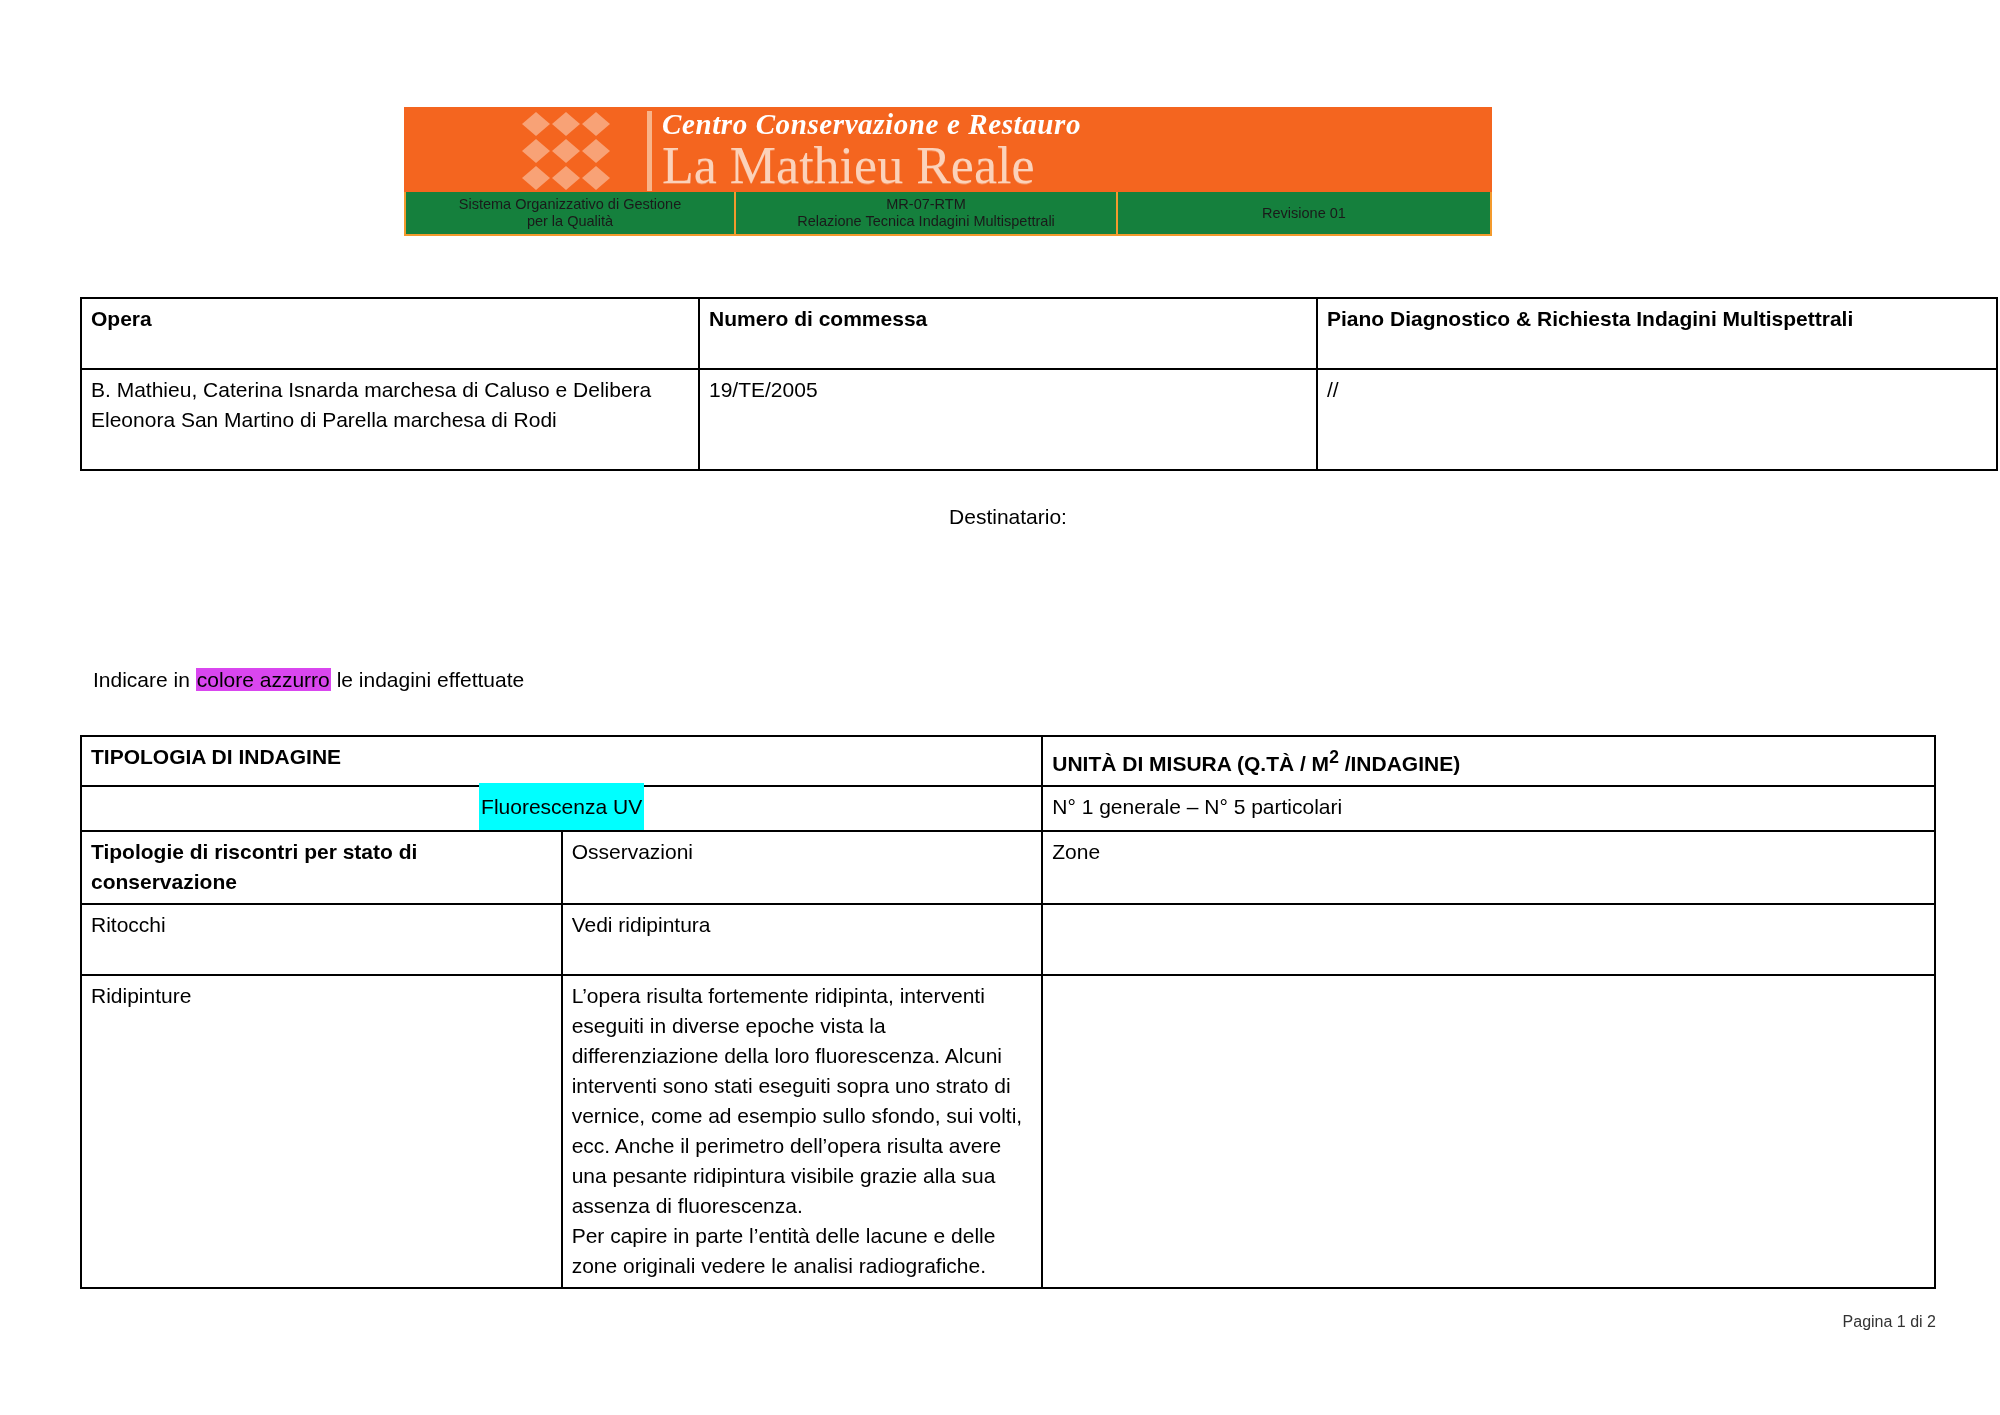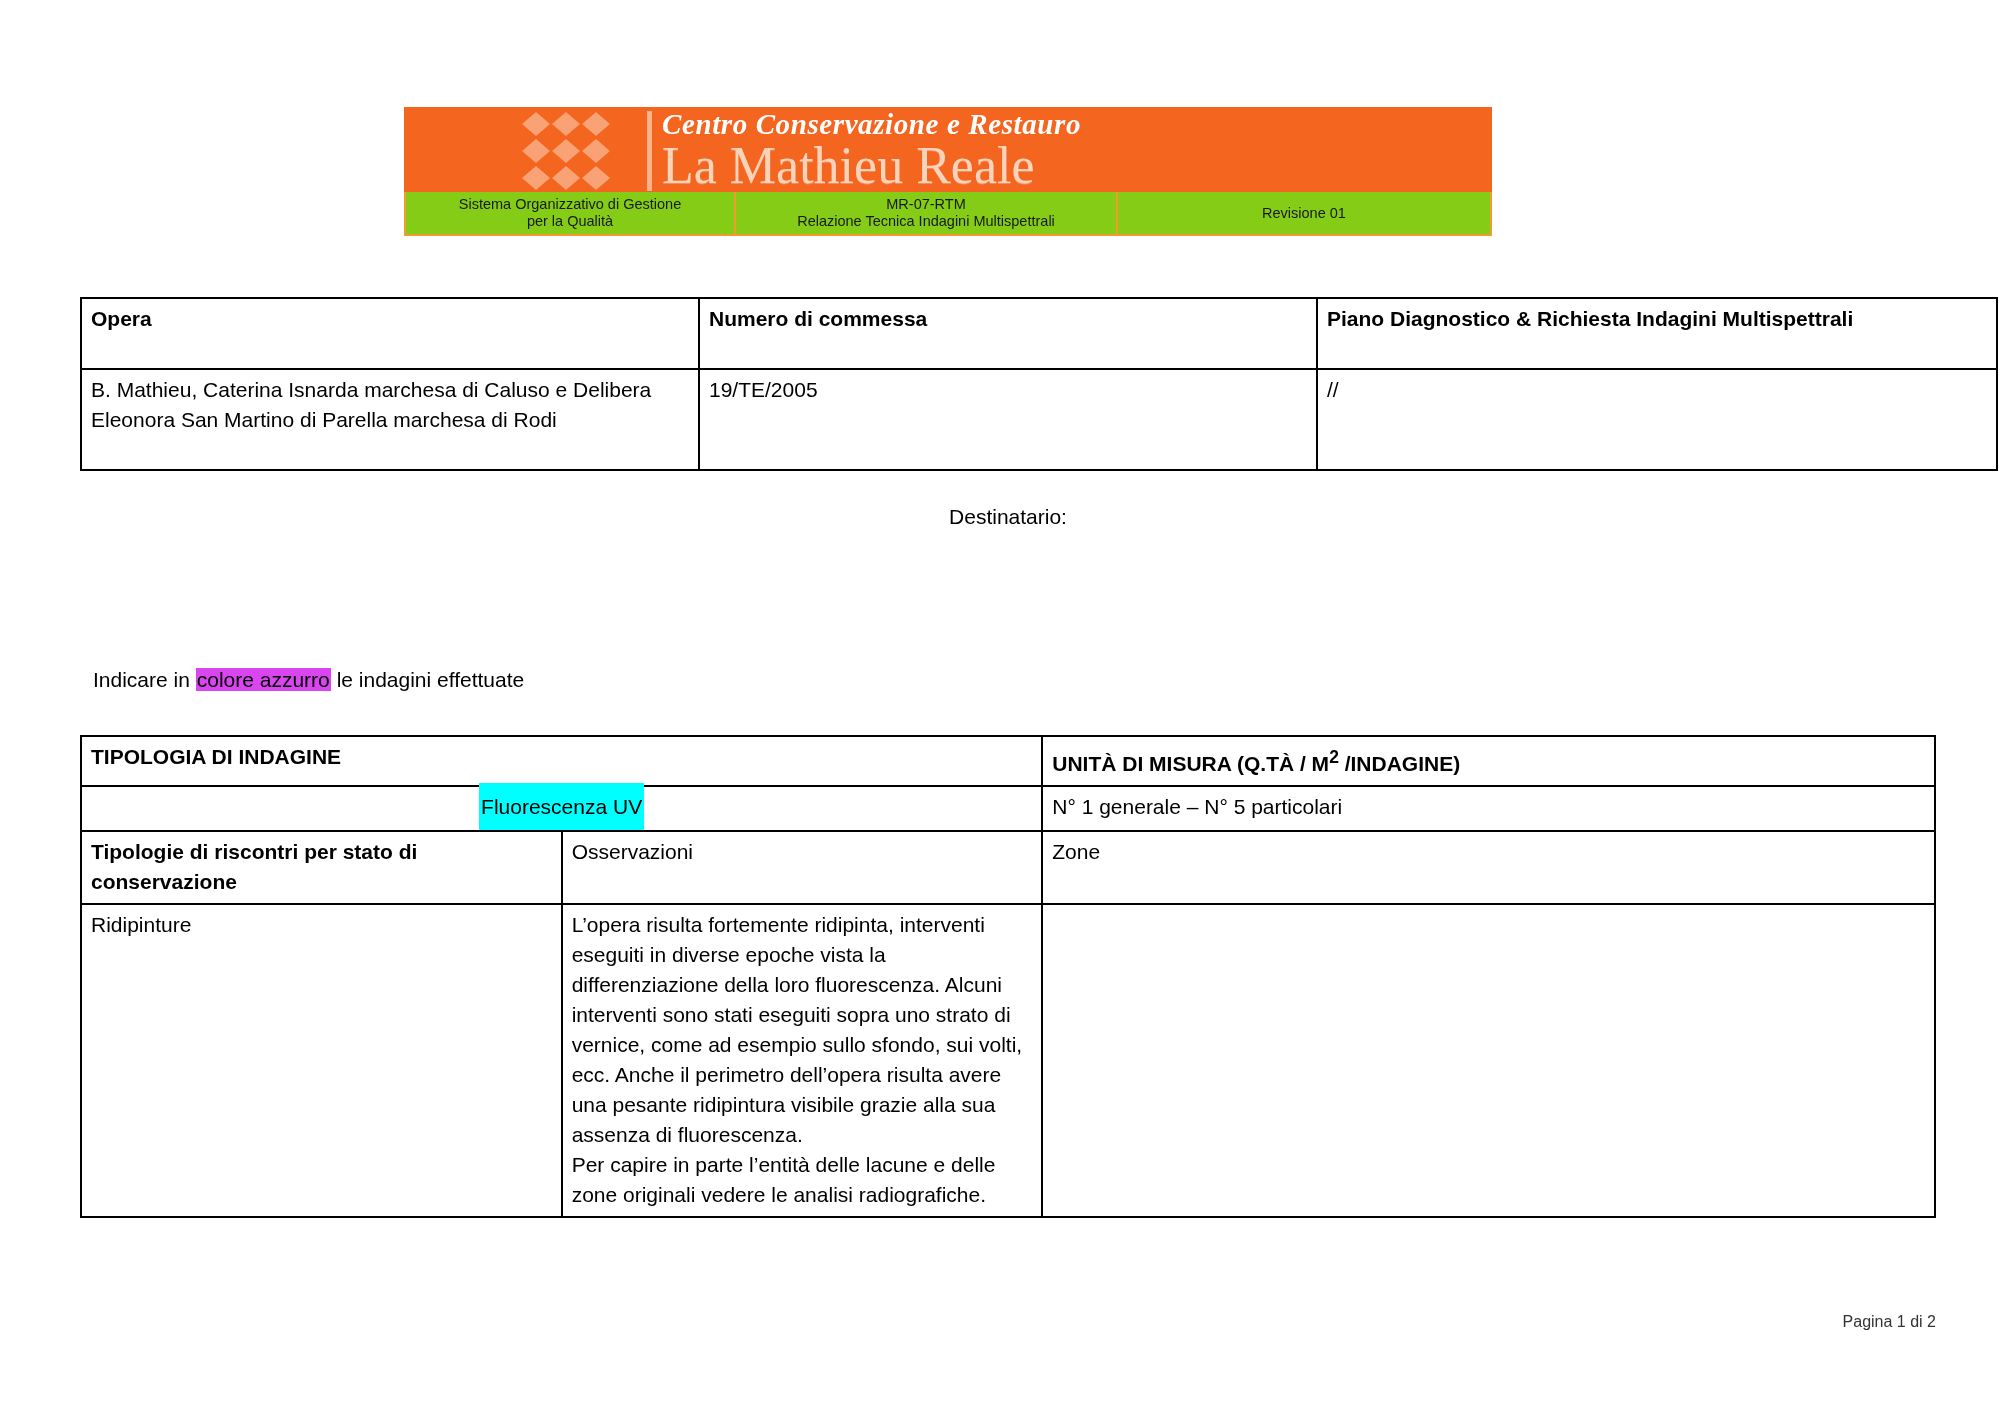--- a/index.html
+++ b/index.html
@@ -78,21 +78,21 @@
     line-height: 50px;
     margin-top: -1px;
     white-space: nowrap;
     text-shadow: 0 1px 0 rgba(255,255,255,.25);
   }
 
   .lh-meta {
     display: flex;
     border: 2px solid #f39a2d;
     border-top: none;
-    background: #84cc16;
+    background: #15803d;
     height: 42px;
   }
   .lh-meta > div {
     display: flex;
     flex-direction: column;
     align-items: center;
     justify-content: center;
     font-size: 14.5px;
     line-height: 17px;
     text-align: center;
@@ -252,20 +252,25 @@
     </tr>
     <tr class="r-uv">
       <td class="k1 uv-cell" colspan="2"><span class="uv-label">Fluorescenza UV</span></td>
       <td class="k3">N° 1 generale – N° 5 particolari</td>
     </tr>
     <tr class="r-sub">
       <td class="k1 bold">Tipologie di riscontri per stato di conservazione</td>
       <td class="k2">Osservazioni</td>
       <td class="k3">Zone</td>
     </tr>
+    <tr class="r-ritocchi">
+      <td class="k1">Ritocchi</td>
+      <td class="k2">Vedi ridipintura</td>
+      <td class="k3"></td>
+    </tr>
     <tr class="r-ridip">
       <td class="k1">Ridipinture</td>
       <td class="k2" style="white-space: pre-line;">L’opera risulta fortemente ridipinta, interventi eseguiti in diverse epoche vista la differenziazione della loro fluorescenza. Alcuni interventi sono stati eseguiti sopra uno strato di vernice, come ad esempio sullo sfondo, sui volti, ecc. Anche il perimetro dell’opera risulta avere una pesante ridipintura visibile grazie alla sua assenza di fluorescenza.
 Per capire in parte l’entità delle lacune e delle zone originali vedere le analisi radiografiche.</td>
       <td class="k3"></td>
     </tr>
   </tbody>
     </table>
 
   <div class="footer">Pagina 1 di 2</div>

